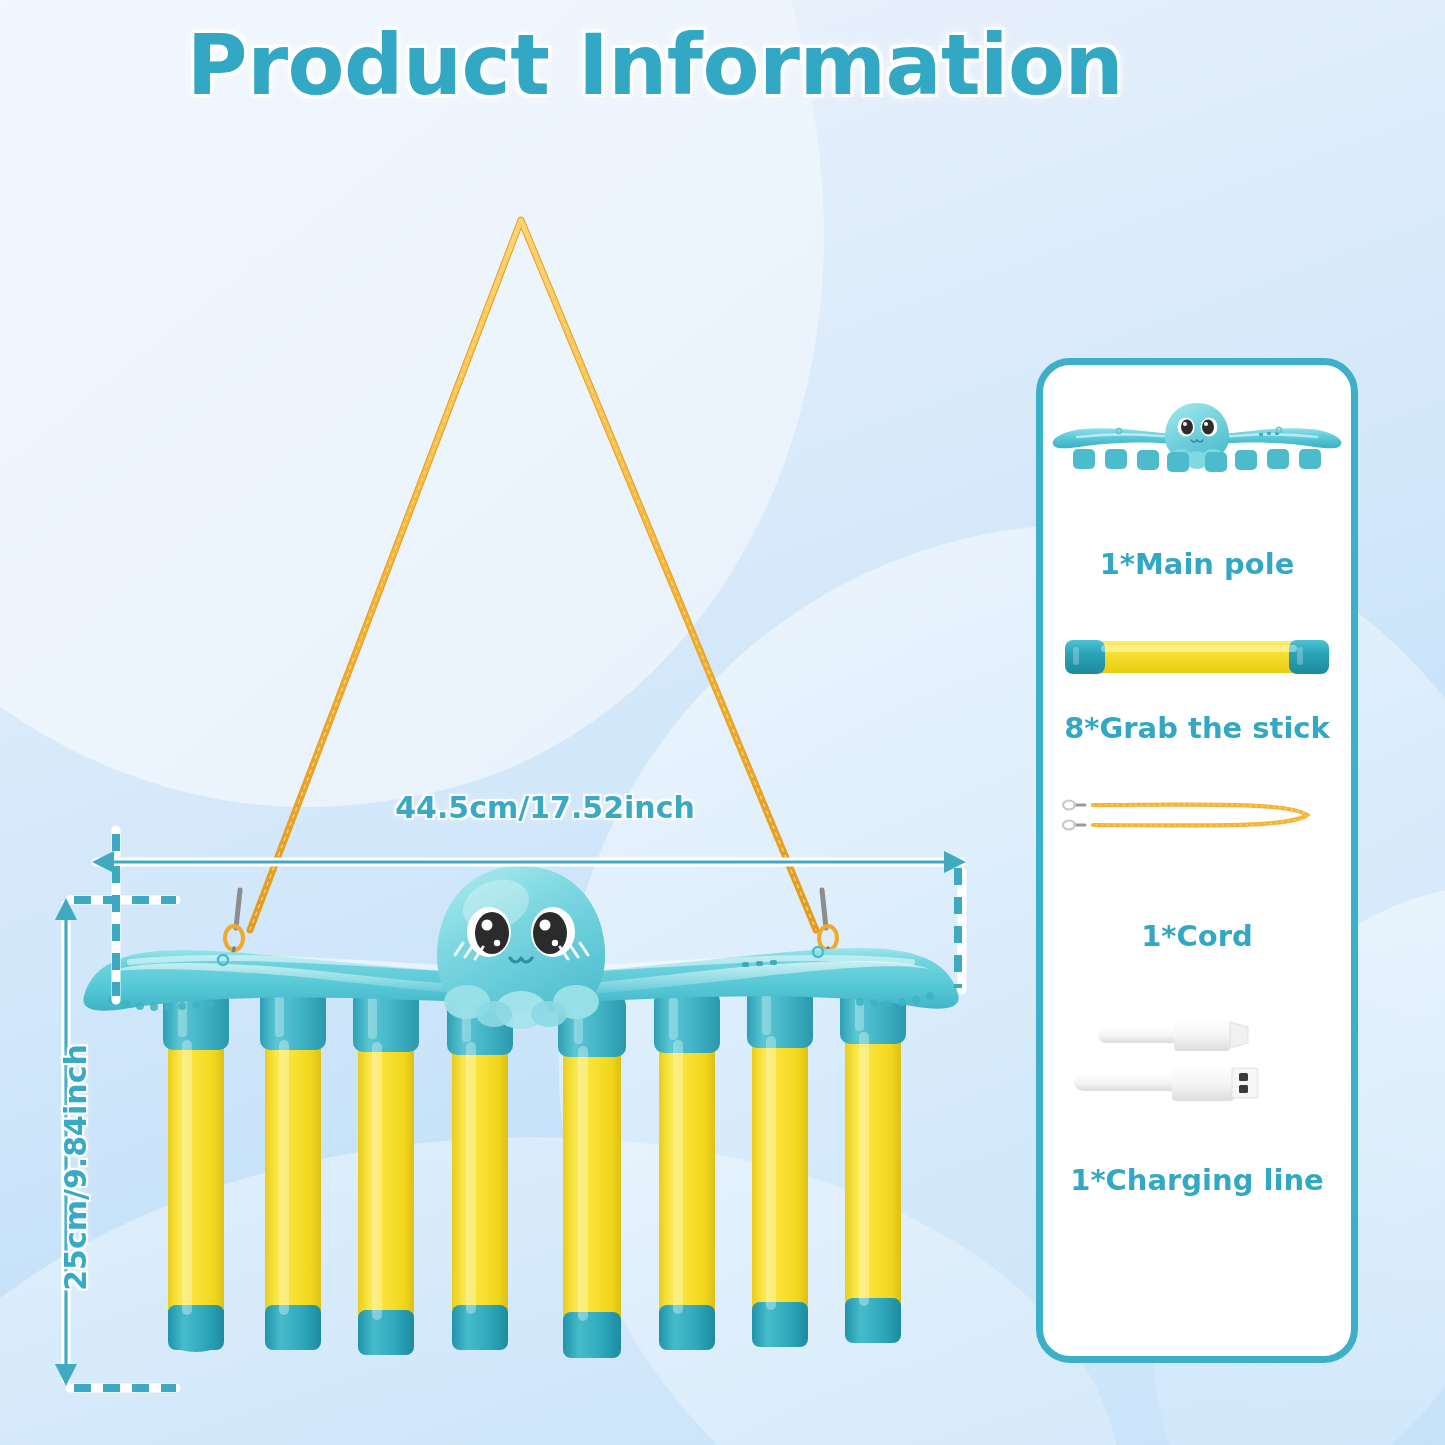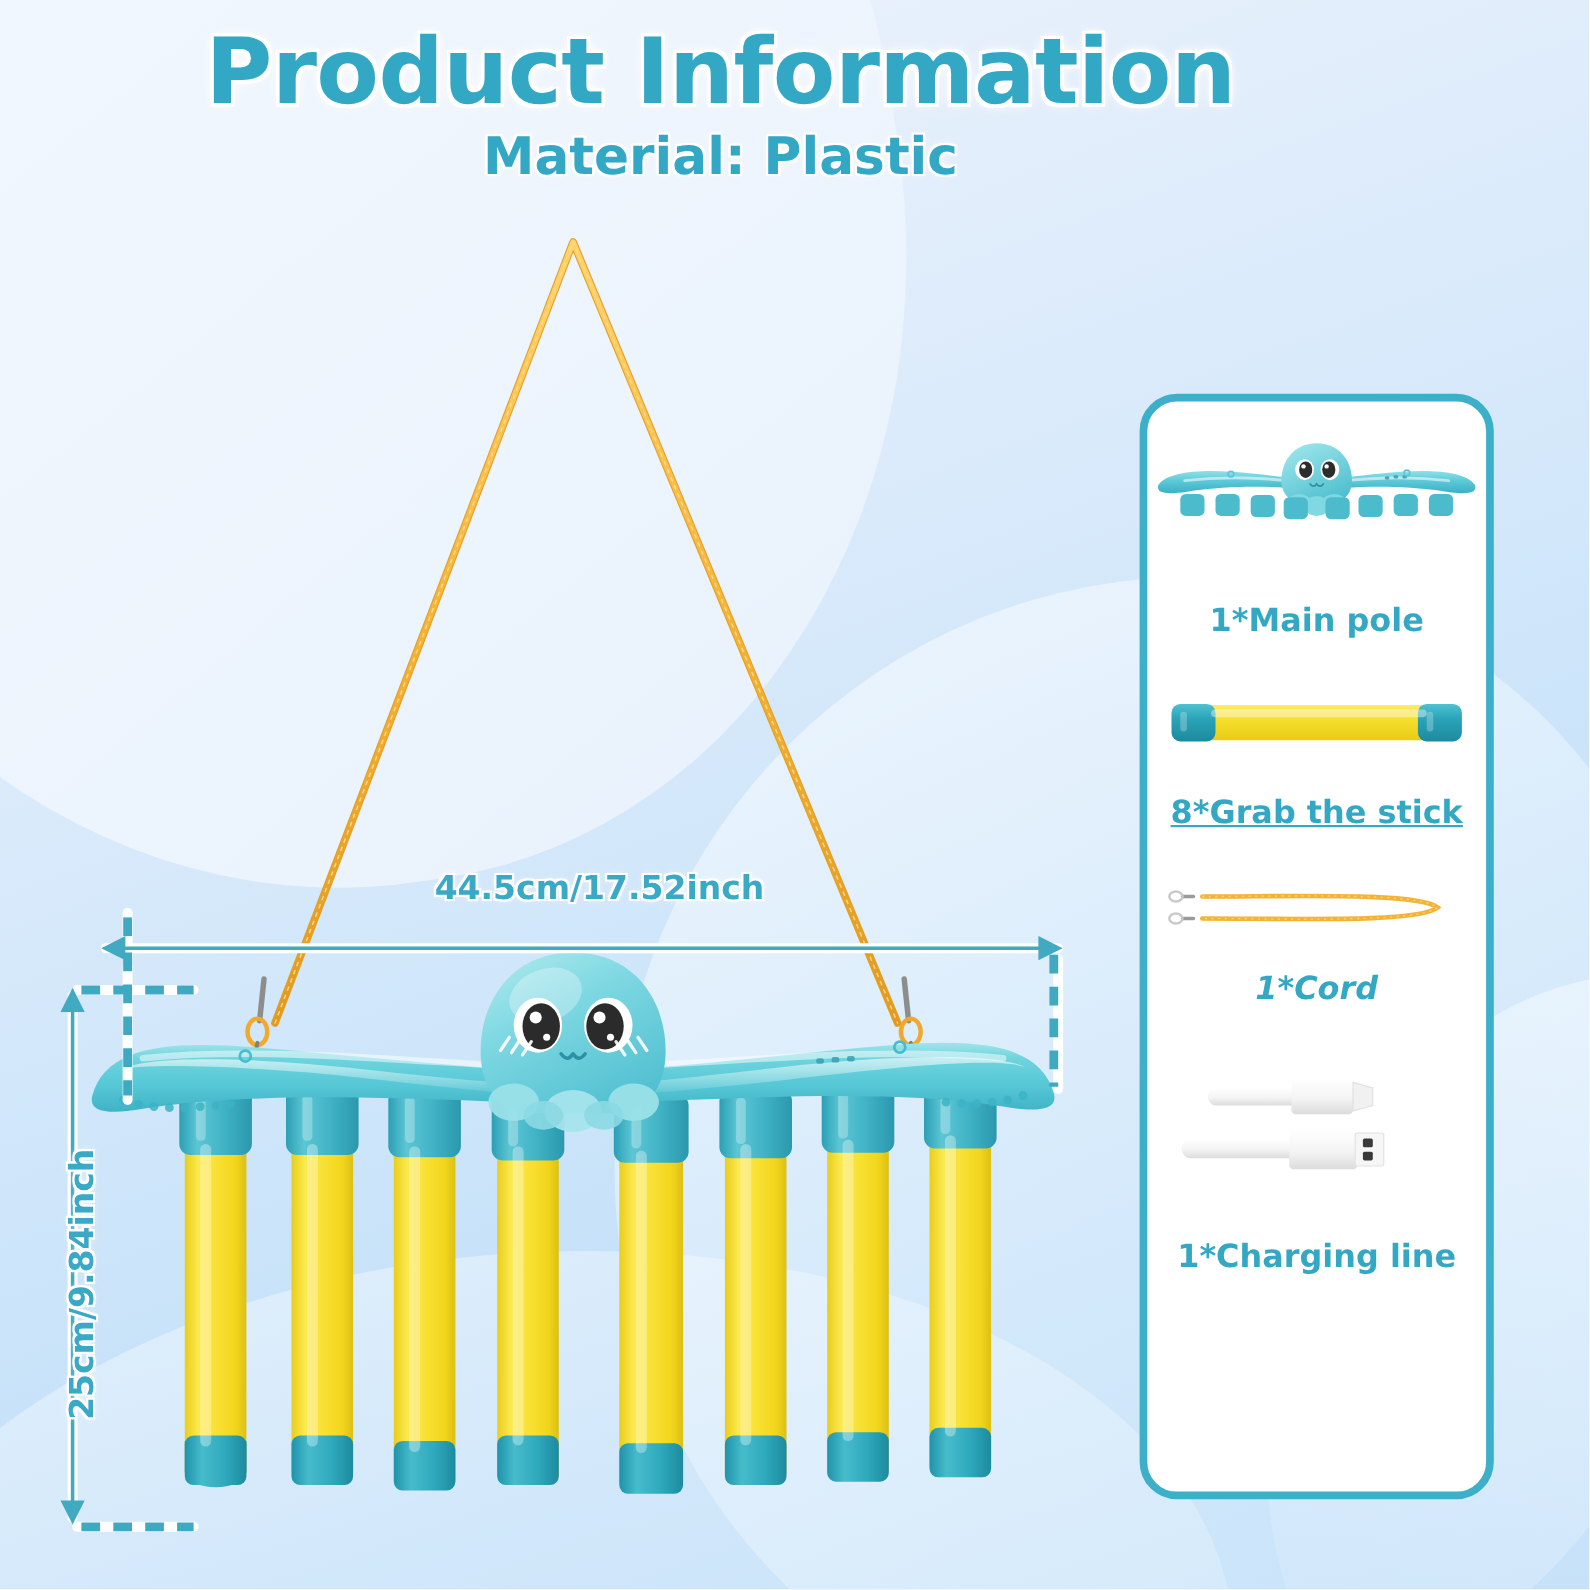--- a/index.html
+++ b/index.html
@@ -178,21 +178,20 @@
 
 <div id="page">
 
   <div class="bg-wave wave-top"></div>
   <div class="bg-wave wave-mid"></div>
   <div class="bg-wave wave-low"></div>
   <div class="bg-wave wave-right"></div>
 
   <div class="title-block">
     <div class="main-title">Product Information</div>
-    <div class="sub-title">Material: Plastic</div>
   </div>
 
   <div class="dim-label-h">44.5cm/17.52inch</div>
   <div class="dim-label-v">25cm/9.84inch</div>
 
   <svg class="product-group" viewBox="0 0 1445 1445">
     <defs>
       <linearGradient id="barGrad" x1="0" y1="0" x2="0" y2="1">
         <stop offset="0%" stop-color="#9fe5ea"></stop>
         <stop offset="22%" stop-color="#6fd4de"></stop>
@@ -512,37 +511,37 @@
             </linearGradient>
           </defs>
           <rect x="28" y="8" width="218" height="32" rx="5" fill="url(#gs-body)"></rect>
           <rect x="4" y="7" width="40" height="34" rx="8" fill="url(#gs-cap)"></rect>
           <rect x="228" y="7" width="40" height="34" rx="8" fill="url(#gs-cap)"></rect>
           <rect x="40" y="12" width="196" height="7" rx="3.5" fill="#ffffff" opacity="0.40"></rect>
           <rect x="12" y="14" width="6" height="18" rx="3" fill="#ffffff" opacity="0.25"></rect>
           <rect x="236" y="14" width="6" height="18" rx="3" fill="#ffffff" opacity="0.25"></rect>
         </svg>
       </div>
-      <div class="spec-label" style="margin-top:42px;text-decoration:underline;">8*Grab the stick</div>
+      <div class="spec-label" style="margin-top:32px;">8*Grab the stick</div>
     </div>
 
     <div class="spec-item" style="margin-top:48px;">
       <div class="spec-art">
         <svg width="276" height="44" viewBox="0 0 276 44">
           <path d="M34 12 C 120 12, 230 8, 248 22 C 230 36, 120 32, 34 32" fill="none" stroke="#f5b335" stroke-width="4.2" stroke-linecap="round"></path>
           <path d="M34 12 C 120 12, 230 8, 248 22 C 230 36, 120 32, 34 32" fill="none" stroke="#ffd98a" stroke-width="1.2" stroke-dasharray="2 4" opacity="0.85"></path>
           <g stroke="#9a9a9a" stroke-width="3" stroke-linecap="round">
             <path d="M26 12 L16 12"></path>
             <path d="M26 32 L16 32"></path>
           </g>
           <ellipse cx="10" cy="12" rx="6" ry="4.5" fill="none" stroke="#c9c9c9" stroke-width="2.2"></ellipse>
           <ellipse cx="10" cy="32" rx="6" ry="4.5" fill="none" stroke="#c9c9c9" stroke-width="2.2"></ellipse>
         </svg>
       </div>
-      <div class="spec-label" style="margin-top:36px;font-style:italic;">1*Cord</div>
+      <div class="spec-label" style="margin-top:84px;">1*Cord</div>
     </div>
 
     <div class="spec-item" style="margin-top:56px;">
       <div class="spec-art">
         <svg width="270" height="110" viewBox="0 0 270 110">
           <defs>
             <linearGradient id="cbl" x1="0" y1="0" x2="0" y2="1">
               <stop offset="0%" stop-color="#ffffff"></stop>
               <stop offset="55%" stop-color="#f4f4f4"></stop>
               <stop offset="100%" stop-color="#dcdcdc"></stop>

